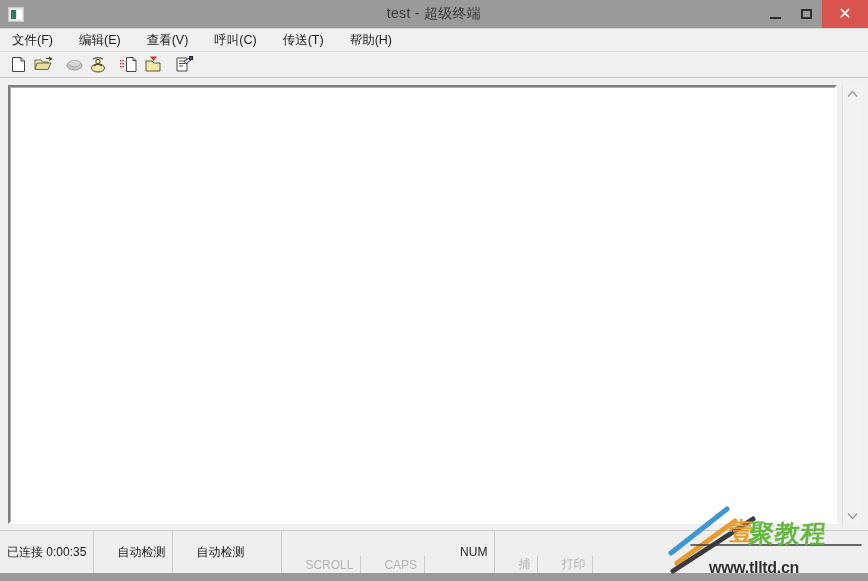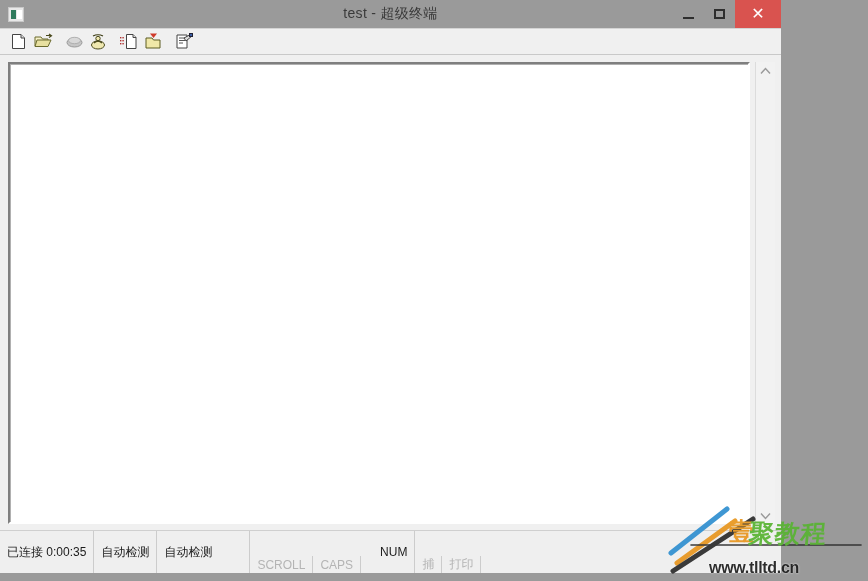--- a/index.html
+++ b/index.html
@@ -12,21 +12,21 @@
     background: #9a9a9a;
     font-family: "Liberation Sans", "DejaVu Sans", sans-serif;
     overflow: hidden;
     position: relative;
   }
 
   
   #window {
     position: absolute;
     left: 0; top: 0;
-    width: 781px;
+    width: 868px;
     height: 581px;
     background: #9a9a9a;
     display: flex;
     flex-direction: column;
   }
 
   
   .titlebar {
     height: 28px;
     background: #9a9a9a;
@@ -204,20 +204,21 @@
   }
 
   
   .statusbar {
     flex: 0 0 22px;
     background: #efefef;
     border-top: 1px solid #cfcfcf;
     display: flex;
     align-items: stretch;
     font-size: 12px;
+    gap: 16px;
   }
   .st-cell {
     display: flex;
     align-items: center;
     padding: 0 7px;
     border-right: 1px solid #cccccc;
     color: #1b1b1b;
     white-space: nowrap;
   }
   .st-cell.dim { color: #b4b4b4; margin-top: 25px; }
@@ -300,20 +301,28 @@
         <span class="glyph-max"></span>
       </div>
       <div class="win-btn close">
         <span class="glyph-close">✕</span>
       </div>
     </div>
   </div>
 
   <div class="client">
 
+    <div class="menubar">
+      <div class="menu-item">文件(F)</div>
+      <div class="menu-item">编辑(E)</div>
+      <div class="menu-item">查看(V)</div>
+      <div class="menu-item">呼叫(C)</div>
+      <div class="menu-item">传送(T)</div>
+      <div class="menu-item">帮助(H)</div>
+    </div>
 
     <div class="toolbar">
 
       <div class="tb-btn">
         <svg width="16" height="17" viewBox="0 0 16 17">
           <path d="M1.5 1.5 H10 L13.5 5 V15.5 H1.5 Z" fill="#ffffff" stroke="#444" stroke-width="1"></path>
           <path d="M10 1.5 V5 H13.5" fill="#dcdcdc" stroke="#444" stroke-width="1"></path>
         </svg>
       </div>
 

